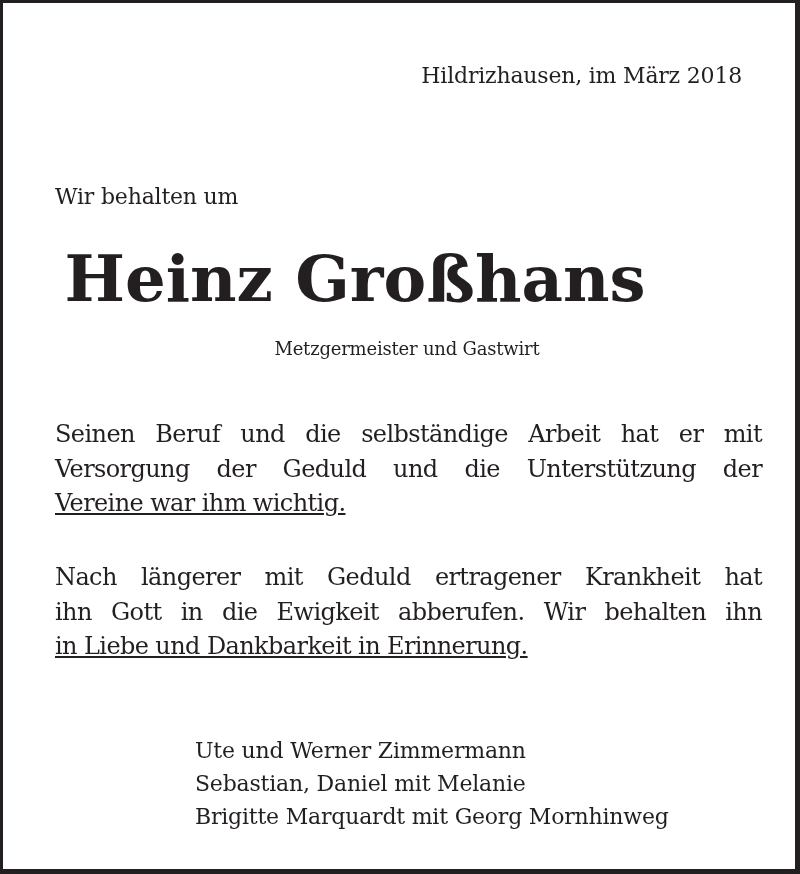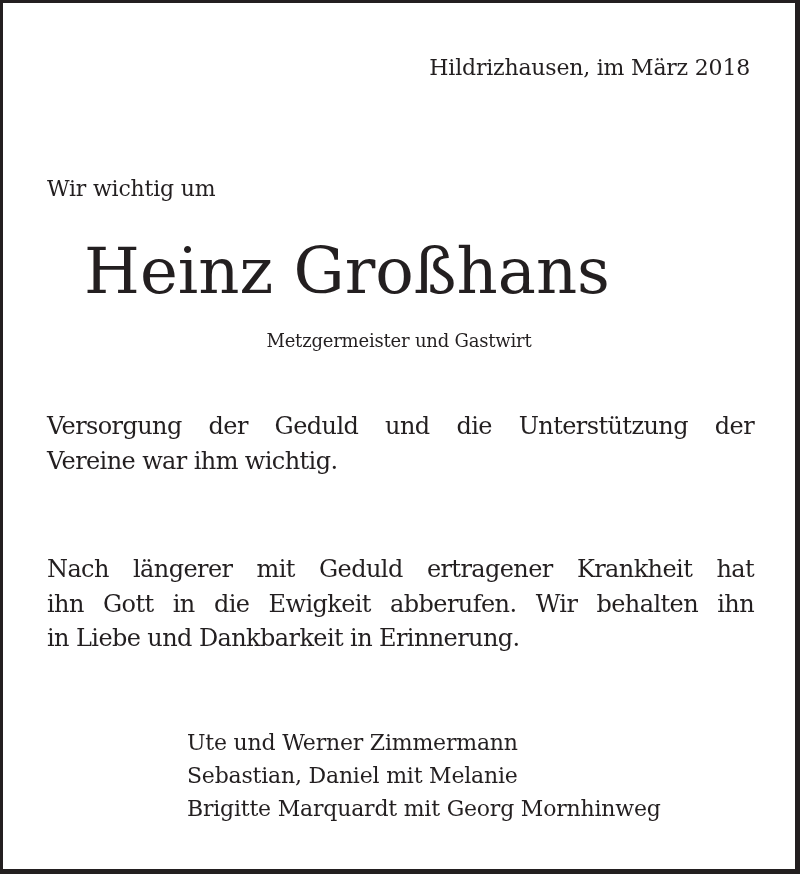--- a/index.html
+++ b/index.html
@@ -16,41 +16,41 @@
     .page {
       position: absolute;
       left: 3px;
       top: 3px;
       width: 792px;
       height: 866px;
       background: #ffffff;
       color: #231f20;
       font-family: "DejaVu Serif", "Liberation Serif", serif;
     }
-    .abs { position: absolute; margin: 0; white-space: nowrap; }
+    .abs { position: absolute; margin: 8px; white-space: nowrap; }
 
     .place-date {
       right: 45px;
       top: 52px;
       font-size: 22px;
       letter-spacing: -0.2px;
     }
     .intro {
       left: 44px;
       top: 173px;
       font-size: 22px;
       letter-spacing: -0.2px;
     }
     .deceased-name {
       left: 0;
       width: 688px;
       text-align: center;
       top: 236px;
       font-size: 64px;
-      font-weight: normal;
+      font-weight: bold;
       letter-spacing: 0px;
       line-height: 1;
     }
     .occupation {
       left: 0;
       width: 792px;
       text-align: center;
       top: 327px;
       font-size: 18px;
       letter-spacing: -0.2px;
@@ -64,20 +64,21 @@
       word-spacing: 0px;
     }
     .body-par .line {
       display: block;
       white-space: nowrap;
       text-align: justify;
       text-align-last: justify;
     }
     .body-par .line.last {
       text-align-last: left;
+      text-decoration: underline;
     }
     .par-1 { top: 406px; }
     .par-2 { top: 549px; }
 
     .mourners {
       left: 184px;
       top: 723px;
       font-size: 22px;
       line-height: 33px;
       letter-spacing: -0.2px;
@@ -87,27 +88,28 @@
       white-space: nowrap;
     }
   </style>
 </head>
 <body>
 
 <div class="page">
 
   <p class="abs place-date">Hildrizhausen, im März 2018</p>
 
-  <p class="abs intro">Wir wichtig um</p>
+  <p class="abs intro">Wir behalten um</p>
 
   <h1 class="abs deceased-name">Heinz Großhans</h1>
 
   <p class="abs occupation">Metzgermeister und Gastwirt</p>
 
   <div class="abs body-par par-1">
+    <span class="line">Seinen Beruf und die selbständige Arbeit hat er mit</span>
     <span class="line">Versorgung der Geduld und die Unterstützung der</span>
     <span class="line last">Vereine war ihm wichtig.</span>
   </div>
 
   <div class="abs body-par par-2">
     <span class="line">Nach längerer mit Geduld ertragener Krankheit hat</span>
     <span class="line">ihn Gott in die Ewigkeit abberufen. Wir behalten ihn</span>
     <span class="line last">in Liebe und Dankbarkeit in Erinnerung.</span>
   </div>
 

